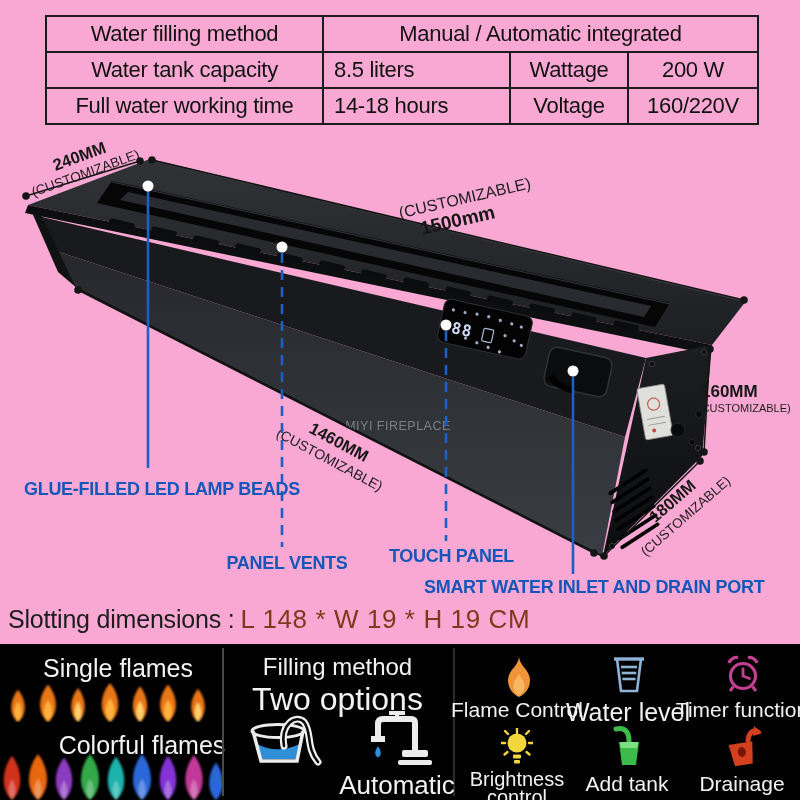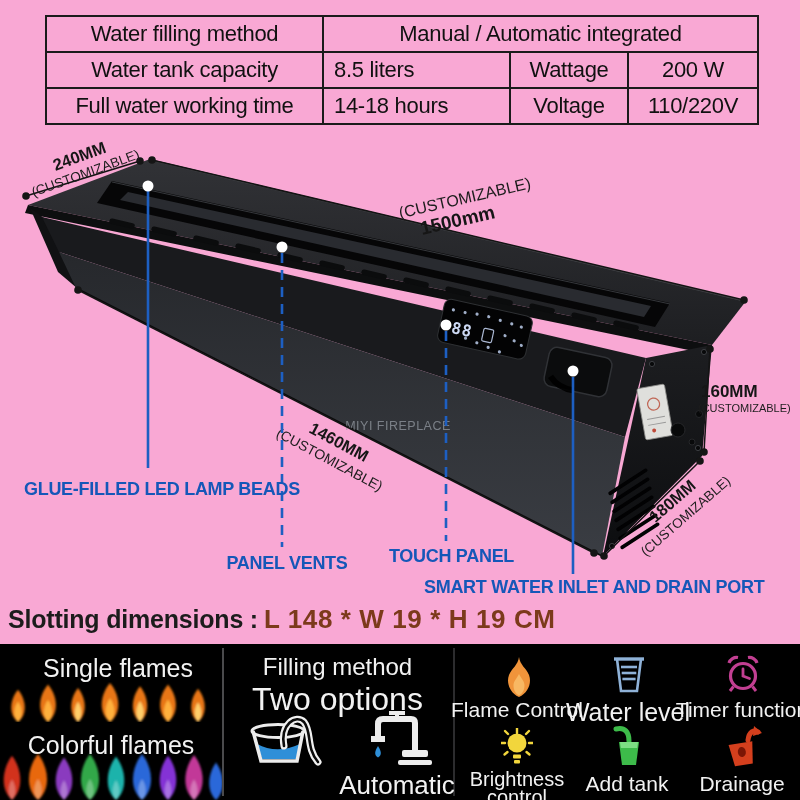--- a/index.html
+++ b/index.html
@@ -9,21 +9,21 @@
   table.spec{position:absolute;left:45px;top:15px;width:712px;border-collapse:collapse;table-layout:fixed;}
   table.spec td{border:2.4px solid #1b1b1b;height:34px;font-size:22px;letter-spacing:-0.3px;
                 text-align:center;color:#111;padding:0 4px;white-space:nowrap;overflow:hidden;}
   table.spec td.al{text-align:left;padding-left:10px;}
   
   svg.scene{position:absolute;left:0;top:0;}
   .dimtxt{fill:#161616;font-weight:600;}
   .custtxt{fill:#1d1d1d;font-weight:500;}
   .callout{fill:#1557b8;font-weight:700;font-size:18px;letter-spacing:-0.3px;}
   
-  .slotting{position:absolute;left:8px;top:604px;font-size:25px;font-weight:700;color:#1c1c1c;
+  .slotting{position:absolute;left:8px;top:604px;font-size:25px;font-weight:400;color:#1c1c1c;
             letter-spacing:-0.2px;white-space:nowrap;}
   .slotting .brown{font-size:26px;margin-left:6px;letter-spacing:0.6px;}
   
   .strip{position:absolute;left:0;top:644px;width:800px;height:156px;background:#000;}
   .strip .lbl{position:absolute;color:#f2f2f2;text-align:center;white-space:nowrap;}
   .vdiv{position:absolute;top:4px;height:148px;width:1.5px;}
   .bandsvg{position:absolute;left:0;}
   .ic{position:absolute;}
 </style>
 </head>
@@ -46,21 +46,21 @@
     <tr>
       <td>Water tank capacity</td>
       <td class="al">8.5 liters</td>
       <td>Wattage</td>
       <td>200 W</td>
     </tr>
     <tr>
       <td>Full water working time</td>
       <td class="al">14-18 hours</td>
       <td>Voltage</td>
-      <td>110/220V</td>
+      <td>160/220V</td>
     </tr>
   </tbody>
     </table>
 
   <svg class="scene" width="800" height="800" viewBox="0 0 800 800">
     <defs>
       <linearGradient id="gFlange" x1="0" y1="160" x2="0" y2="350" gradientUnits="userSpaceOnUse">
         <stop offset="0" stop-color="#313236"></stop>
           <stop offset="1" stop-color="#1d1e21"></stop>
       </linearGradient>
@@ -252,21 +252,21 @@
         <use href="#tear1" fill="#e87613" transform="translate(110,40) scale(1.1,1.15)"></use>
           <use href="#tear1" fill="#ffb13d" transform="translate(110,40) scale(0.6,0.7)"></use>
         <use href="#tear1" fill="#e87613" transform="translate(140,40) scale(0.95,1.05)"></use>
           <use href="#tear1" fill="#ffcf6b" transform="translate(140,40) scale(0.5,0.62)"></use>
         <use href="#tear1" fill="#e87613" transform="translate(168,40) scale(1.05,1.1)"></use>
           <use href="#tear1" fill="#ffb13d" transform="translate(168,40) scale(0.55,0.66)"></use>
         <use href="#tear1" fill="#e87613" transform="translate(198,40) scale(0.9,0.98)"></use>
           <use href="#tear1" fill="#ffcf6b" transform="translate(198,40) scale(0.45,0.58)"></use>
       </g>
     </svg>
-    <div class="lbl" style="left:0;width:222px;top:87px;font-size:25px;">Colorful flames</div>
+    <div class="lbl" style="left:0;width:222px;top:87px;font-size:25px;padding-left:31px;">Colorful flames</div>
     <svg class="bandsvg" style="top:108px" width="222" height="48" viewBox="0 0 222 48">
       <defs>
         <path id="tear2" d="M0,0 C-11,-8 -9,-24 0,-34 C9,-24 11,-8 0,0 Z"></path>
         <filter id="b2">
             <feGaussianBlur stdDeviation="1.1"></feGaussianBlur>
           </filter>
       </defs>
       <g filter="url(#b2)">
         <use href="#tear2" fill="#d2301f" transform="translate(12,48) scale(1.1,1.3)"></use>
           <use href="#tear2" fill="#ffffff" opacity="0.3" transform="translate(12,48) scale(0.45,0.6)"></use>

